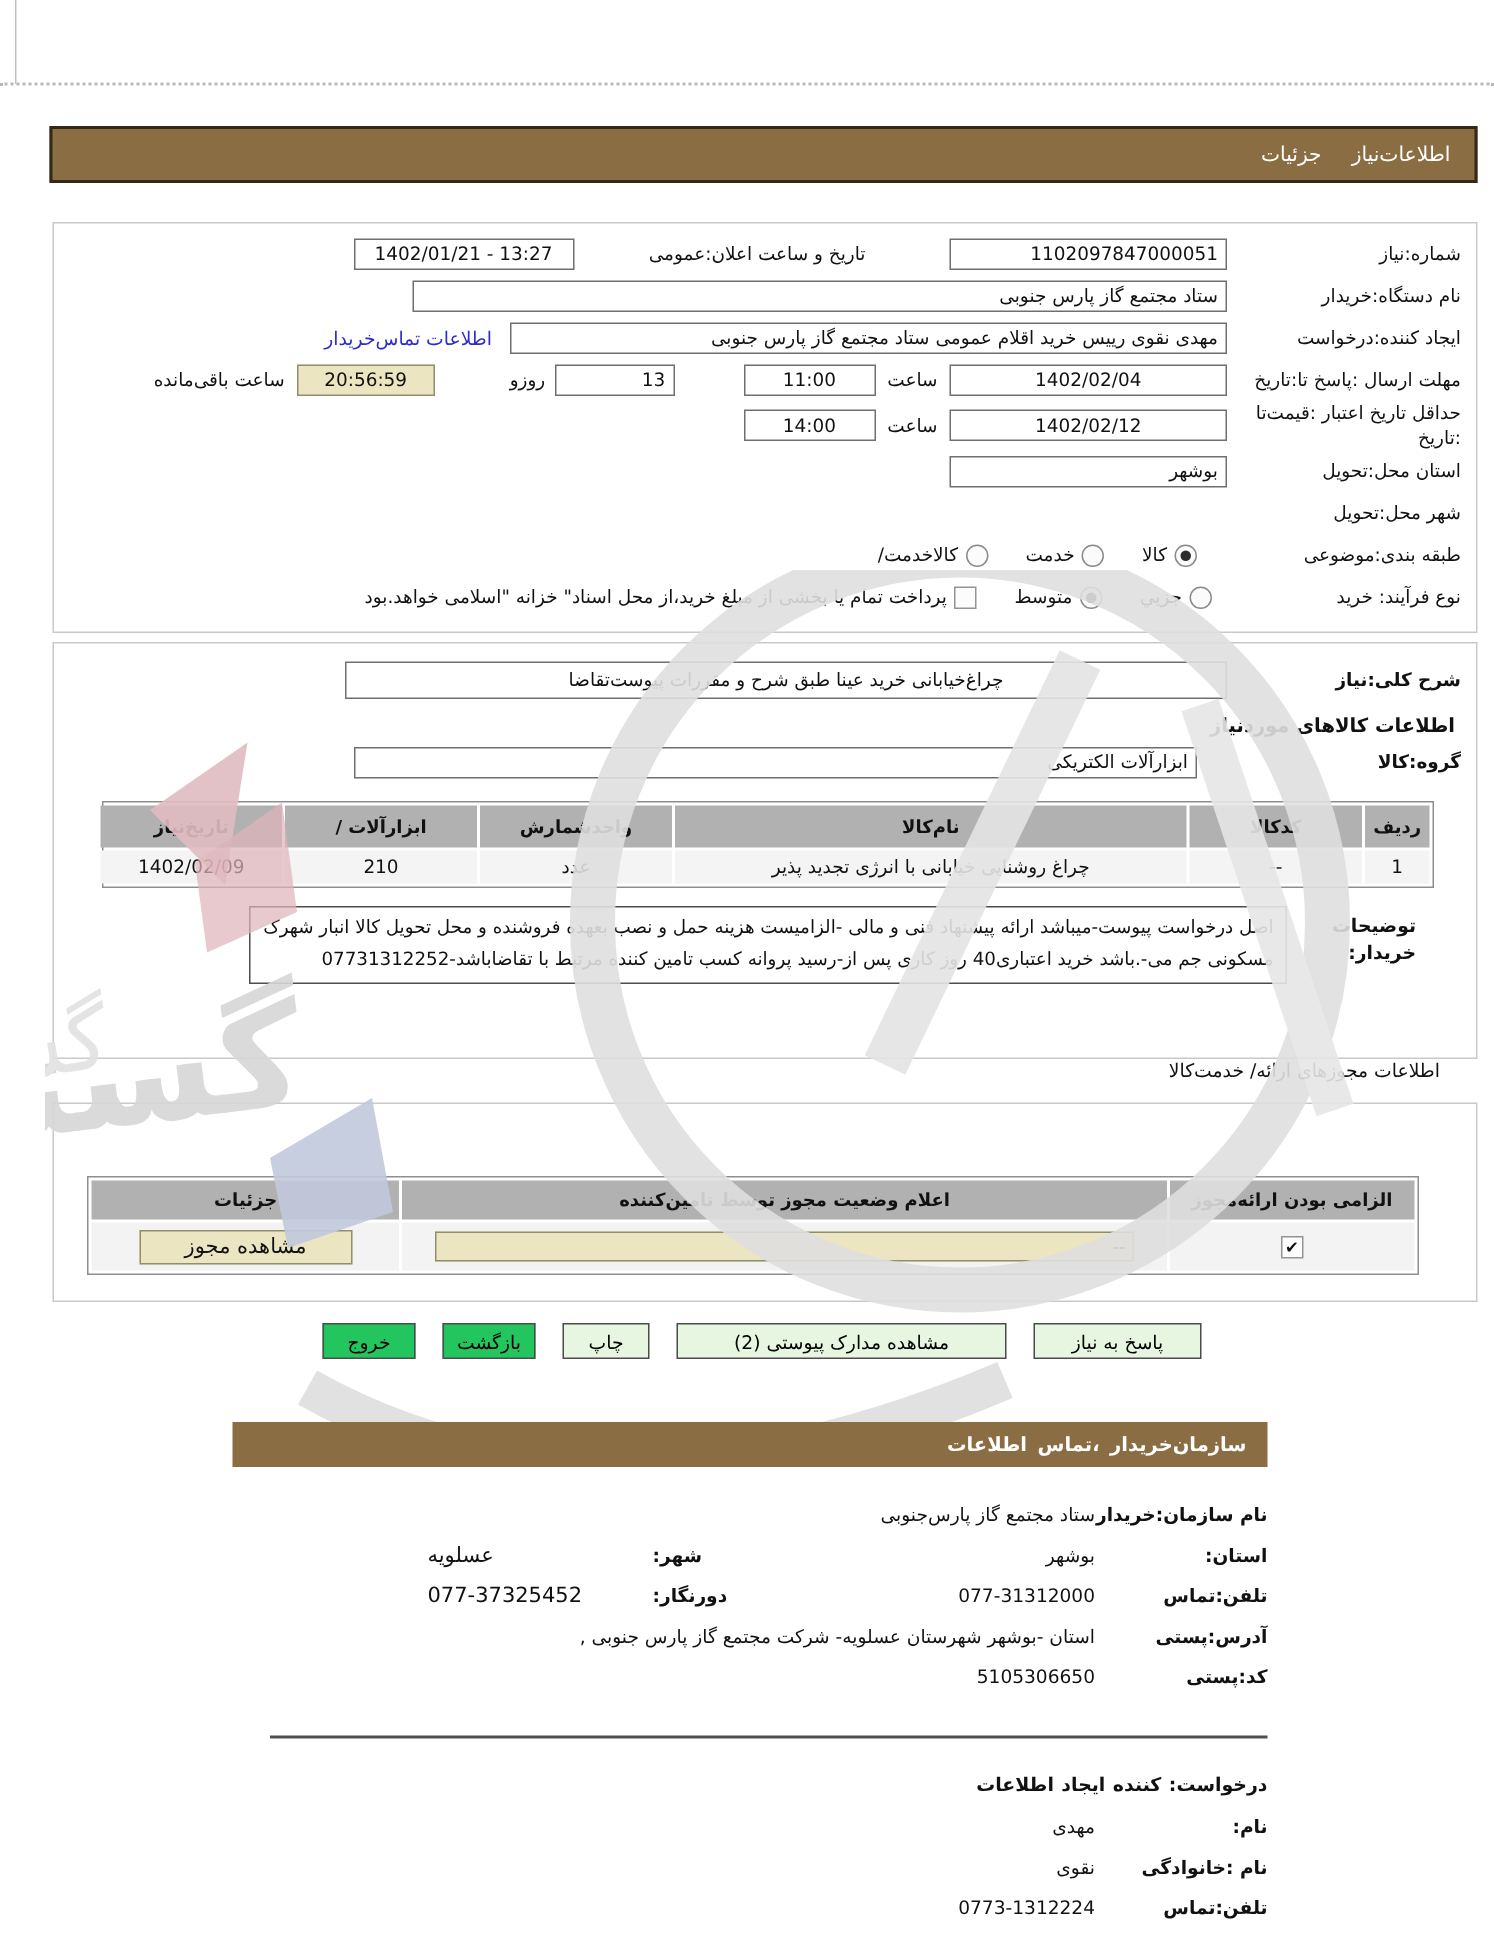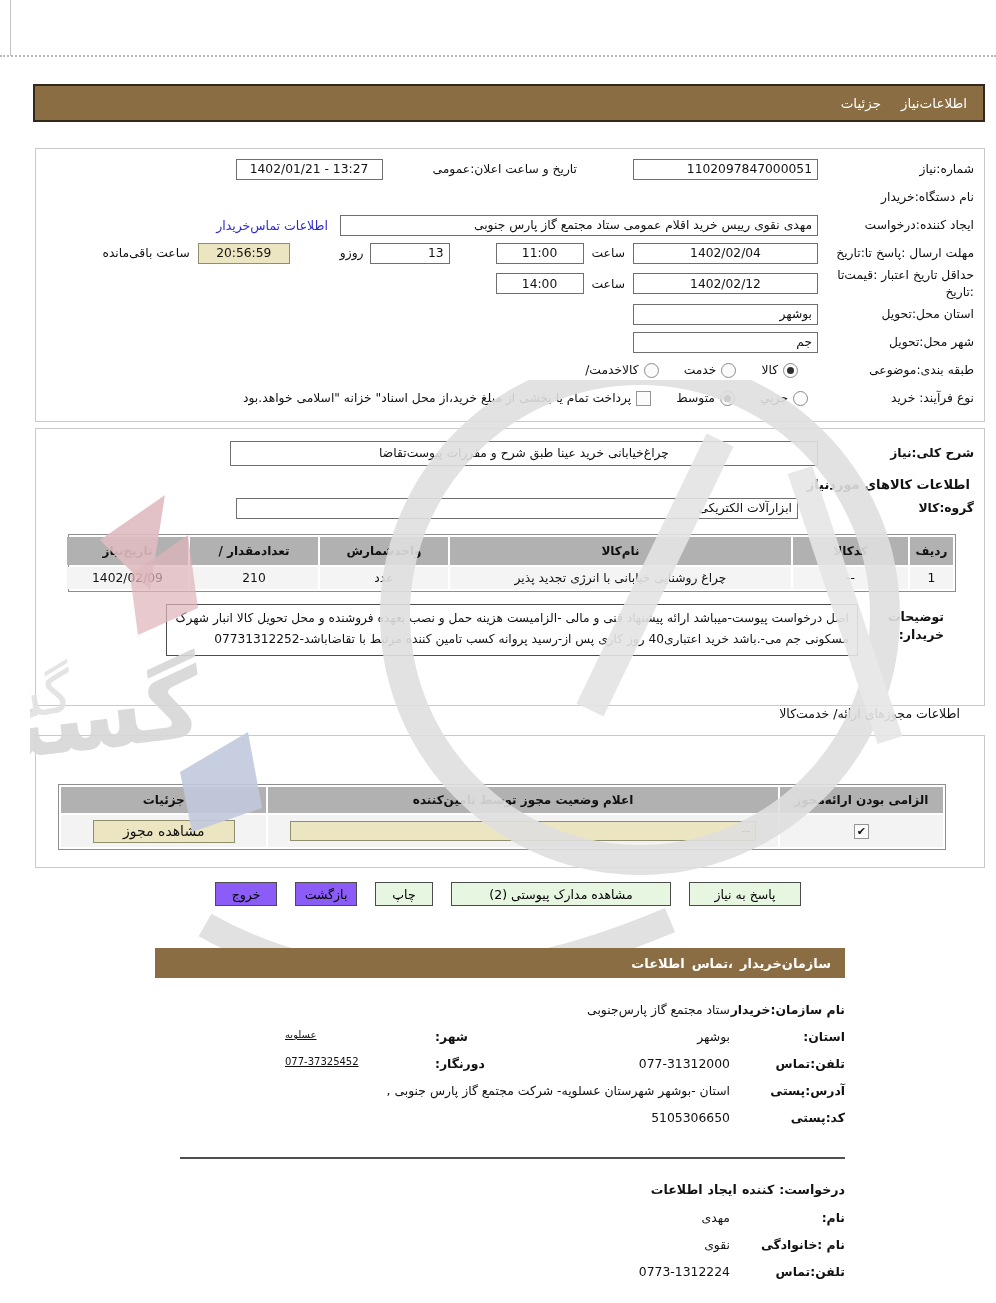--- a/index.html
+++ b/index.html
@@ -69,34 +69,34 @@
   table.pt th{background:#b1b1b1;font-size:12px;font-weight:bold;height:22px;padding:2px;}
   table.pt td{background:#f3f3f3;height:30px;text-align:center;vertical-align:middle;}
   .status-inp{width:92%;margin:0 auto;height:20px;justify-content:flex-start;}
   .permit-btn{width:140px;height:21px;background:#ece5c2;border:1px solid #8f8f6d;
     display:inline-flex;align-items:center;justify-content:center;font-size:14px;cursor:pointer;}
 
   .actions{position:absolute;top:882px;right:195px;display:flex;gap:18px;z-index:2;}
   .abtn{height:24px;border:1px solid #4c4c4c;font-family:inherit;font-size:12.5px;
     display:flex;align-items:center;justify-content:center;cursor:pointer;padding:0 4px;box-sizing:border-box;}
   .abtn.green{background:#e6f6e0;}
-  .abtn.pink{background:#8b5cf6;}
+  .abtn.pink{background:#22c55e;}
   .bw112{width:112px;} .bw220{width:220px;} .bw58{width:58px;} .bw62{width:62px;}
 
   .bar2{position:absolute;left:155px;right:151px;top:948px;height:30px;background:#8a6d42;
     display:flex;direction:ltr;justify-content:flex-end;align-items:center;gap:7px;
     padding:0 14px;color:#fff;font-weight:bold;font-size:13px;z-index:10;box-sizing:border-box;}
 
   .contact{position:absolute;left:151px;right:151px;top:1002px;z-index:2;}
   .crow{display:flex;align-items:flex-start;min-height:27px;}
   .clabel{width:115px;flex-shrink:0;font-weight:bold;font-size:12.4px;text-align:right;}
   .cval1{width:210px;flex-shrink:0;font-size:12.4px;text-align:left;direction:rtl;}
   .cv-right{text-align:right;}
   .clabel2{width:85px;flex-shrink:0;font-weight:bold;font-size:12.4px;text-align:left;}
-  .cval2{width:150px;flex-shrink:0;font-size:10px;text-align:left;text-decoration:underline;}
+  .cval2{width:150px;flex-shrink:0;font-size:14px;text-align:left;}
 
   .hr2{position:absolute;left:180px;right:151px;top:1157px;border-top:2px solid #4f4f4f;z-index:2;}
   .creator-heading{position:absolute;right:151px;top:1182px;display:flex;direction:ltr;
     justify-content:flex-end;gap:5px;font-weight:bold;font-size:12.6px;z-index:2;}
   .creator{position:absolute;left:151px;right:151px;top:1210px;z-index:2;}
 
   .watermark{position:absolute;left:30px;top:380px;width:930px;height:585px;z-index:6;
     pointer-events:none;opacity:0.9;}
 </style>
 </head>
@@ -116,20 +116,23 @@
     <div class="flabel">شماره:نیاز</div>
     <div class="fcontent">
       <div class="inp w185 num">1102097847000051</div>
       <div class="flabel2 mr120">تاریخ و ساعت اعلان:عمومی</div>
       <div class="inp w147 center mr35">13:27 - 1402/01/21</div>
     </div>
   </div>
 
   <div class="frow">
     <div class="flabel">نام دستگاه:خریدار</div>
+    <div class="fcontent">
+      <div class="inp w543">ستاد مجتمع گاز پارس جنوبی</div>
+    </div>
   </div>
 
   <div class="frow">
     <div class="flabel">ایجاد کننده:درخواست</div>
     <div class="fcontent">
       <div class="inp w478">مهدی نقوی رییس خرید اقلام عمومی ستاد مجتمع گاز پارس جنوبی</div>
       <a class="link">اطلاعات تماس‌خریدار</a>
     </div>
   </div>
 
@@ -157,23 +160,20 @@
 
   <div class="frow">
     <div class="flabel">استان محل:تحویل</div>
     <div class="fcontent">
       <div class="inp w185">بوشهر</div>
     </div>
   </div>
 
   <div class="frow">
     <div class="flabel">شهر محل:تحویل</div>
-    <div class="fcontent">
-      <div class="inp w185">جم</div>
-    </div>
   </div>
 
   <div class="frow">
     <div class="flabel">طبقه بندی:موضوعی</div>
     <div class="fcontent">
       <span class="radio sel mr20"></span>
       <span class="rlab">کالا</span>
       <span class="radio mr25"></span>
       <span class="rlab">خدمت</span>
       <span class="radio mr25"></span>
@@ -221,21 +221,21 @@
         <col style="width:128px">
           <col style="width:128px">
           <col style="width:121px">
       </colgroup>
       <thead>
         <tr>
           <th>ردیف</th>
           <th>کدکالا</th>
           <th>نام‌کالا</th>
           <th>واحدشمارش</th>
-          <th>تعدادمقدار /</th>
+          <th>ابزارآلات /</th>
           <th>تاریخ‌نیاز</th>
         </tr>
       </thead>
       <tbody>
         <tr>
           <td>1</td>
           <td>--</td>
           <td style="padding:4px 60px;">چراغ روشنایی خیابانی با انرژی تجدید پذیر</td>
           <td>عدد</td>
           <td>210</td>

